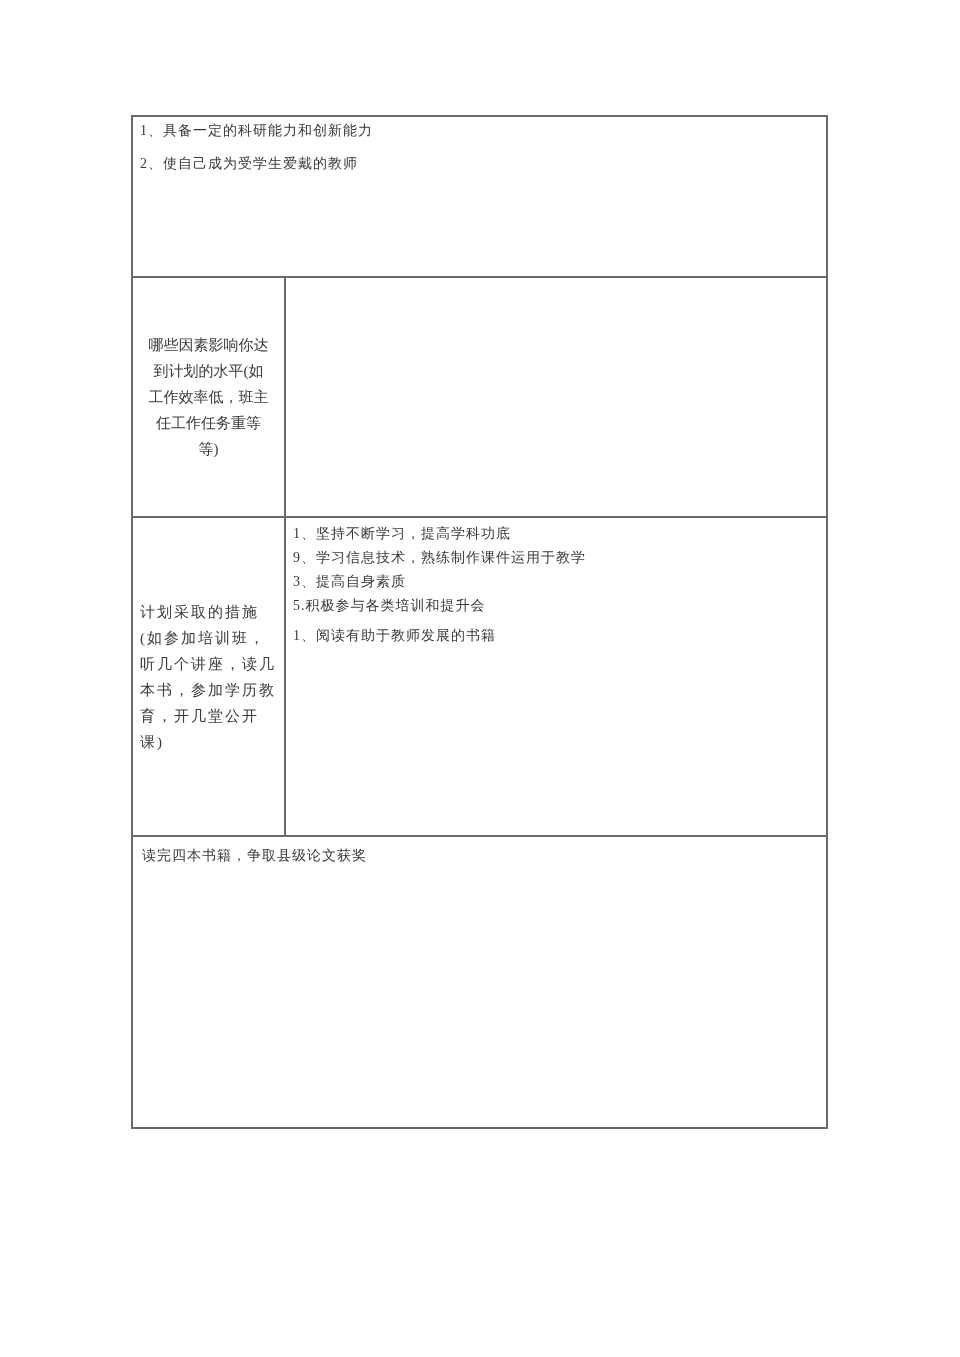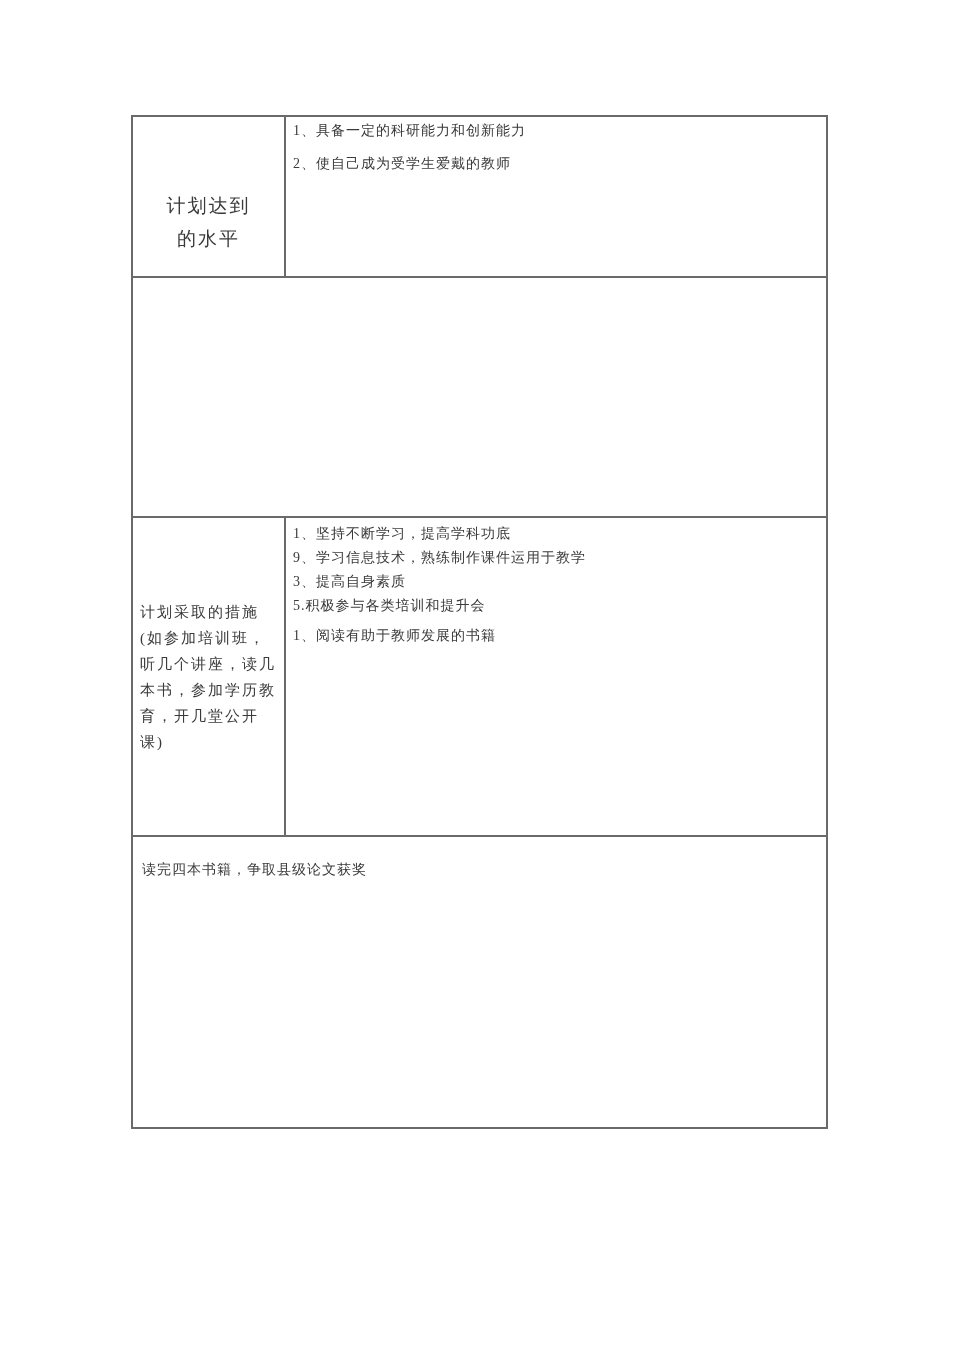--- a/index.html
+++ b/index.html
@@ -80,38 +80,41 @@
     align-items: flex-start;
     letter-spacing: 2px;
     padding: 7px 7px;
   }
   .row-3 .cell-content { padding: 6px 10px 16px 7px; }
   .row-3 .answer-item { margin-bottom: 5px; }
   .row-3 .answer-item.gap-top { margin-top: 11px; }
 
   
   .row-4 { height: 290px; }
-  .row-4 .cell-content { padding: 9px 4px 0 9px; margin-top: 14px; }
+  .row-4 .cell-content { padding: 9px 4px 0 9px; }
 </style>
 </head>
 <body>
 
 <div class="page">
   <div class="plan-table">
 
     <div class="trow row-1">
-      <div class="cell-label">计划达到
-的水平</div>
       <div class="cell-content">
         <div class="answer-item">1、具备一定的科研能力和创新能力</div>
         <div class="answer-item">2、使自己成为受学生爱戴的教师</div>
       </div>
     </div>
 
     <div class="trow row-2">
+      <div class="cell-label">哪些因素影响你达
+到计划的水平(如
+工作效率低，班主
+任工作任务重等
+等)</div>
     </div>
 
     <div class="trow row-3">
       <div class="cell-label">计划采取的措施
 (如参加培训班，
 听几个讲座，读几
 本书，参加学历教
 育，开几堂公开
 课)</div>
       <div class="cell-content">

